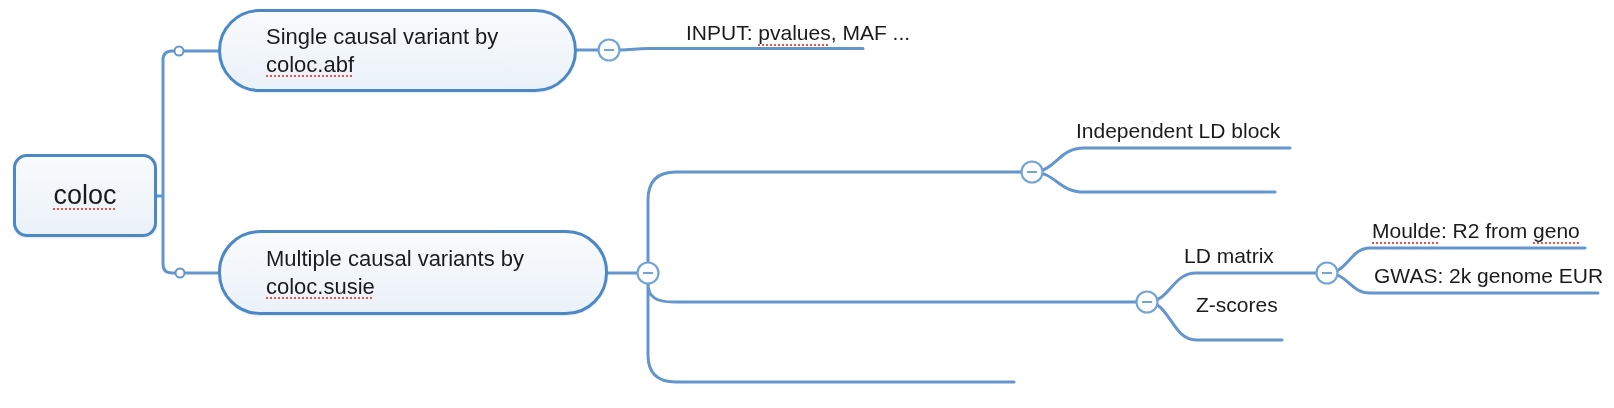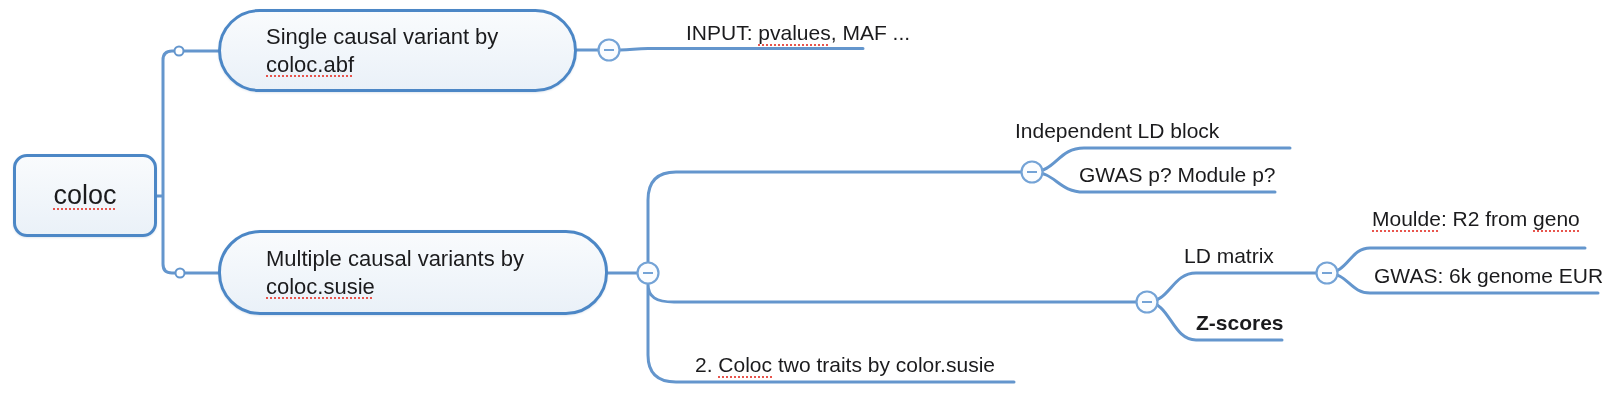--- a/index.html
+++ b/index.html
@@ -89,28 +89,26 @@
   </div>
 
   <div class="node pill" style="left:218px;top:9px;width:359px;height:83px;">
     <span class="lbl">Single causal variant by
 <span class="sp">coloc.abf</span></span>
   </div>
 
   <div class="leaf" style="left:641px;top:20px;margin-left:45px;">INPUT: <span class="sp">pvalues</span>, MAF ...</div>
 
 
-  <div class="leaf" style="left:1015px;top:118px;text-align:center;">Independent LD block</div>
+  <div class="leaf" style="left:1076px;top:118px;text-align:center;">Independent LD block</div>
 
-  <div class="leaf" style="left:1079px;top:162px;">GWAS p? Module p?</div>
 
 
   <div class="leaf" style="left:1184px;top:243px;">LD matrix</div>
 
-  <div class="leaf" style="left:1196px;top:310px;font-weight:bold;">Z-scores</div>
+  <div class="leaf" style="left:1196px;top:292px;">Z-scores</div>
 
-  <div class="leaf" style="left:1372px;top:206px;"><span class="sp">Moulde</span>: R2 from <span class="sp">geno</span></div>
+  <div class="leaf" style="left:1372px;top:218px;"><span class="sp">Moulde</span>: R2 from <span class="sp">geno</span></div>
 
-  <div class="leaf" style="left:1374px;top:263px;">GWAS: 6k genome EUR</div>
+  <div class="leaf" style="left:1374px;top:263px;">GWAS: 2k genome EUR</div>
 
-  <div class="leaf" style="left:695px;top:352px;">2. <span class="sp">Coloc</span> two traits by color.susie</div>
 
 </div>
 
 </body></html>

